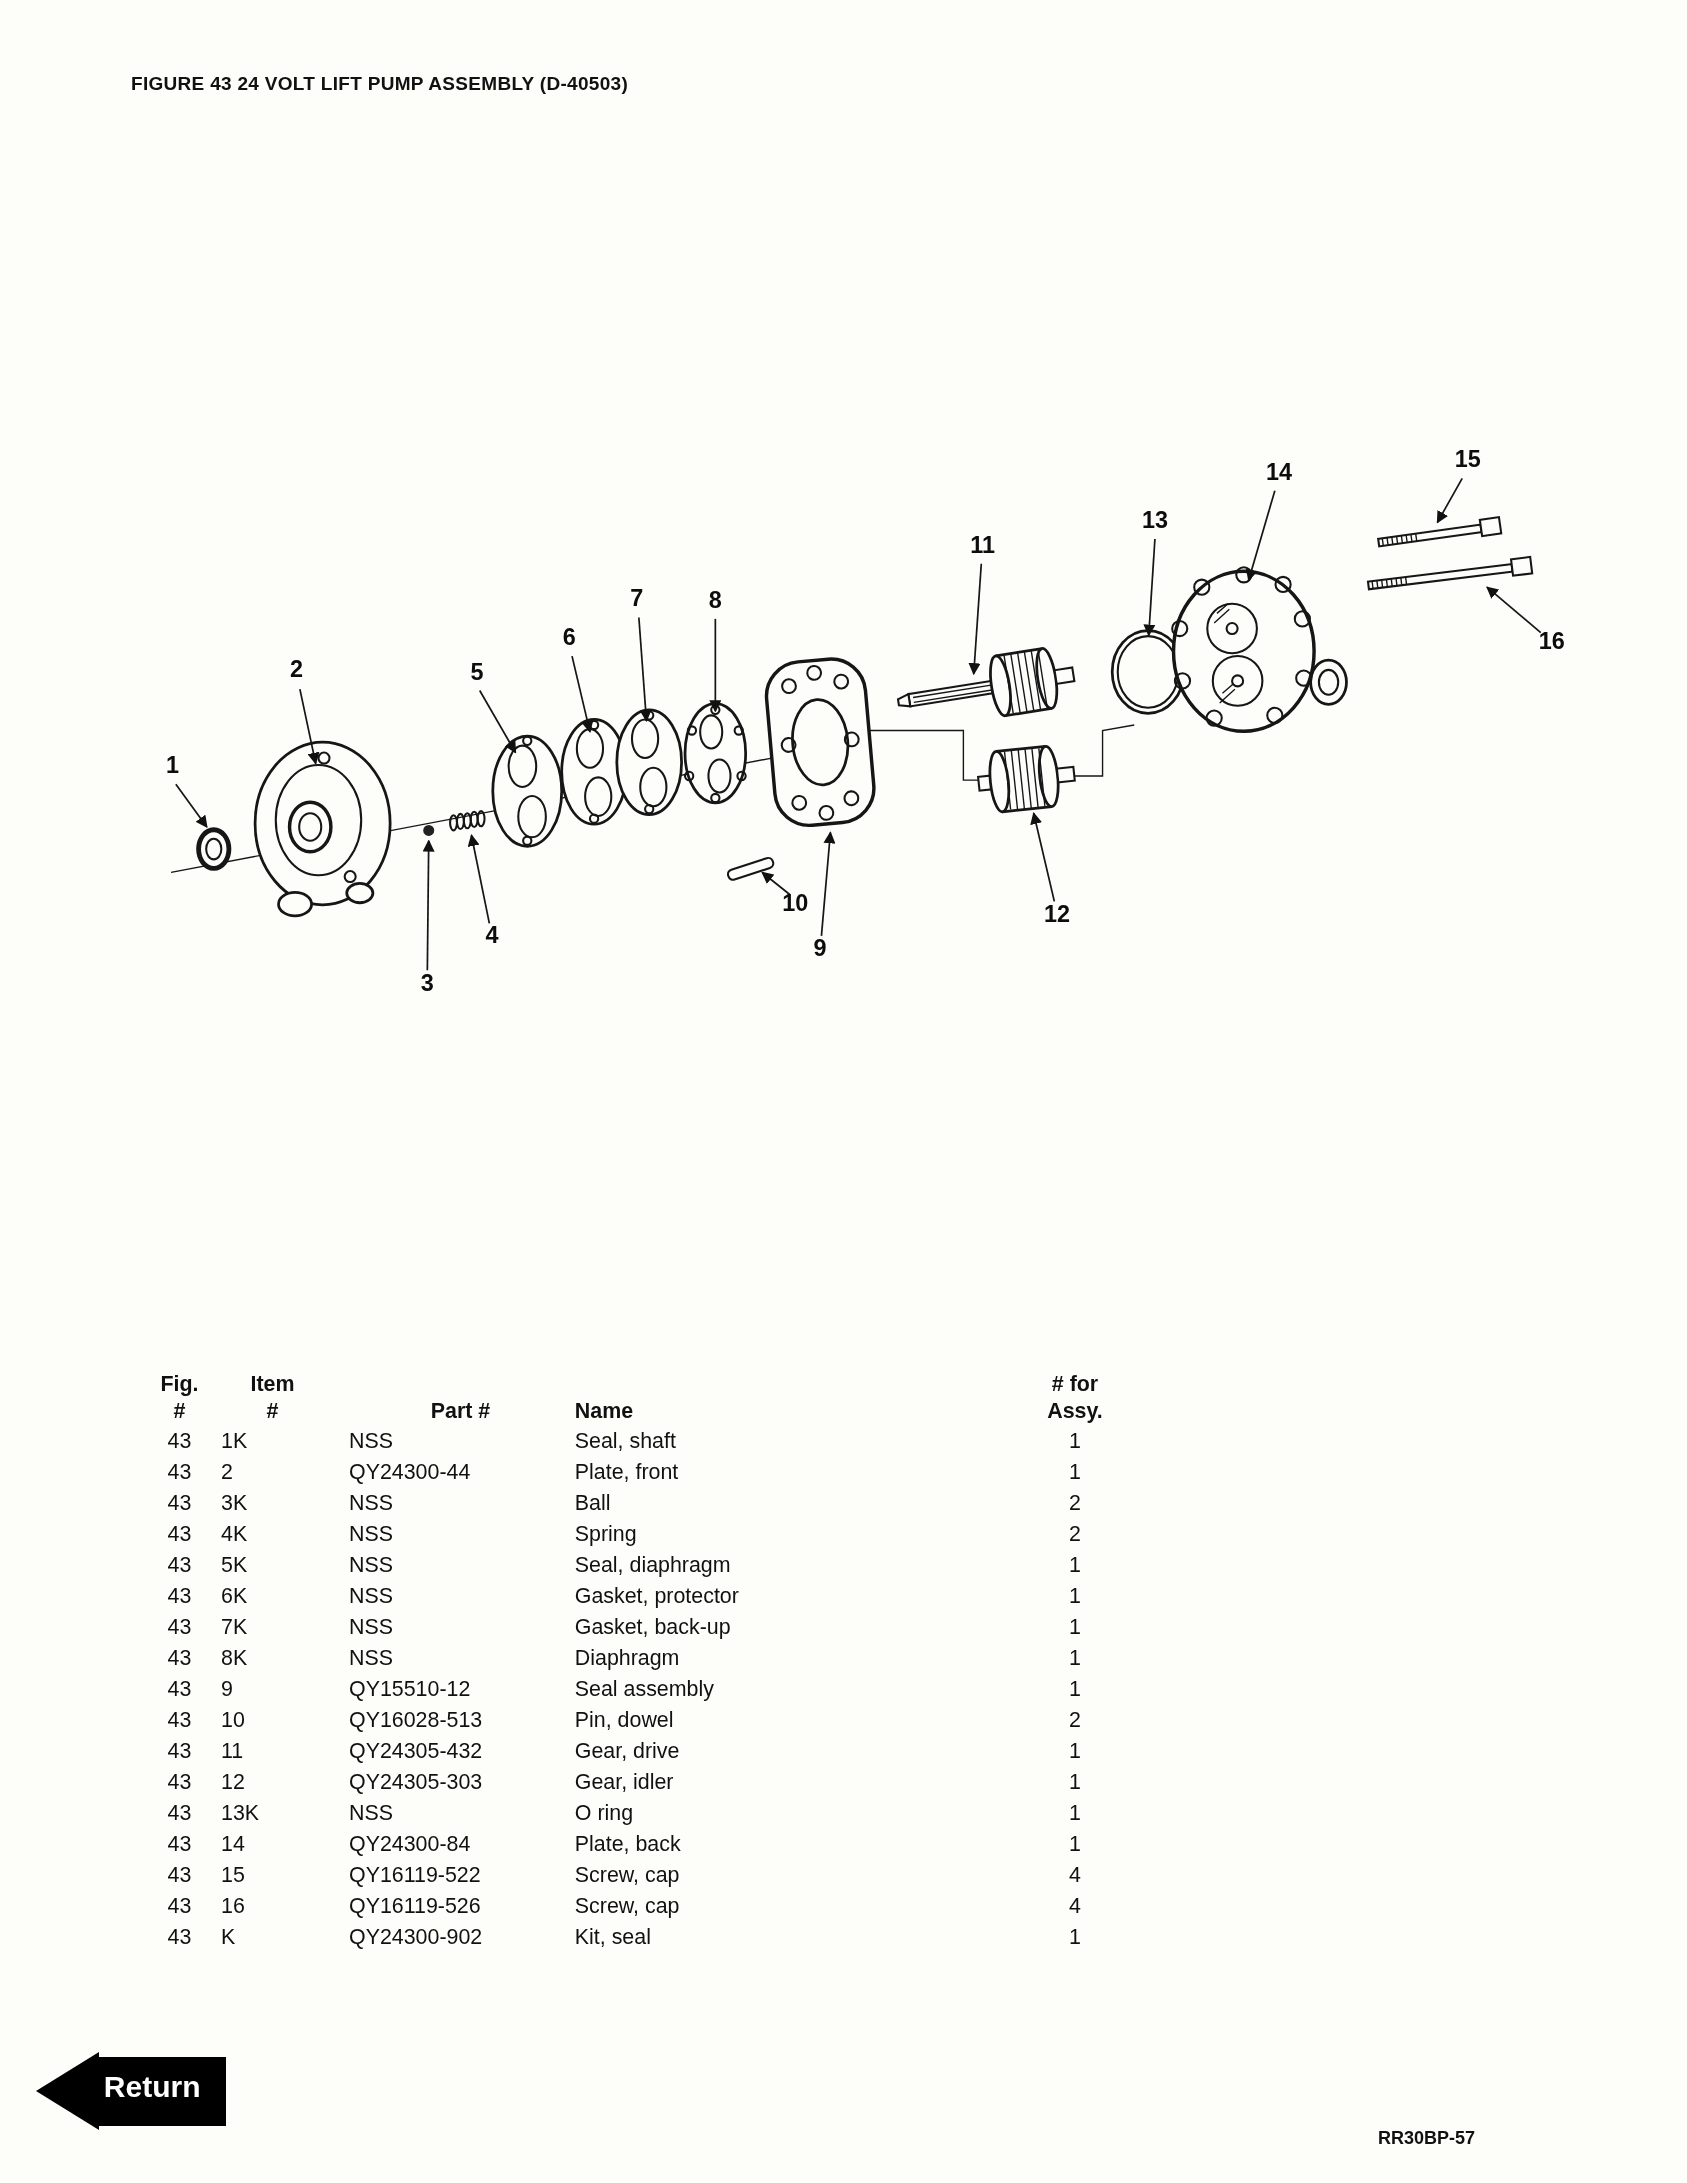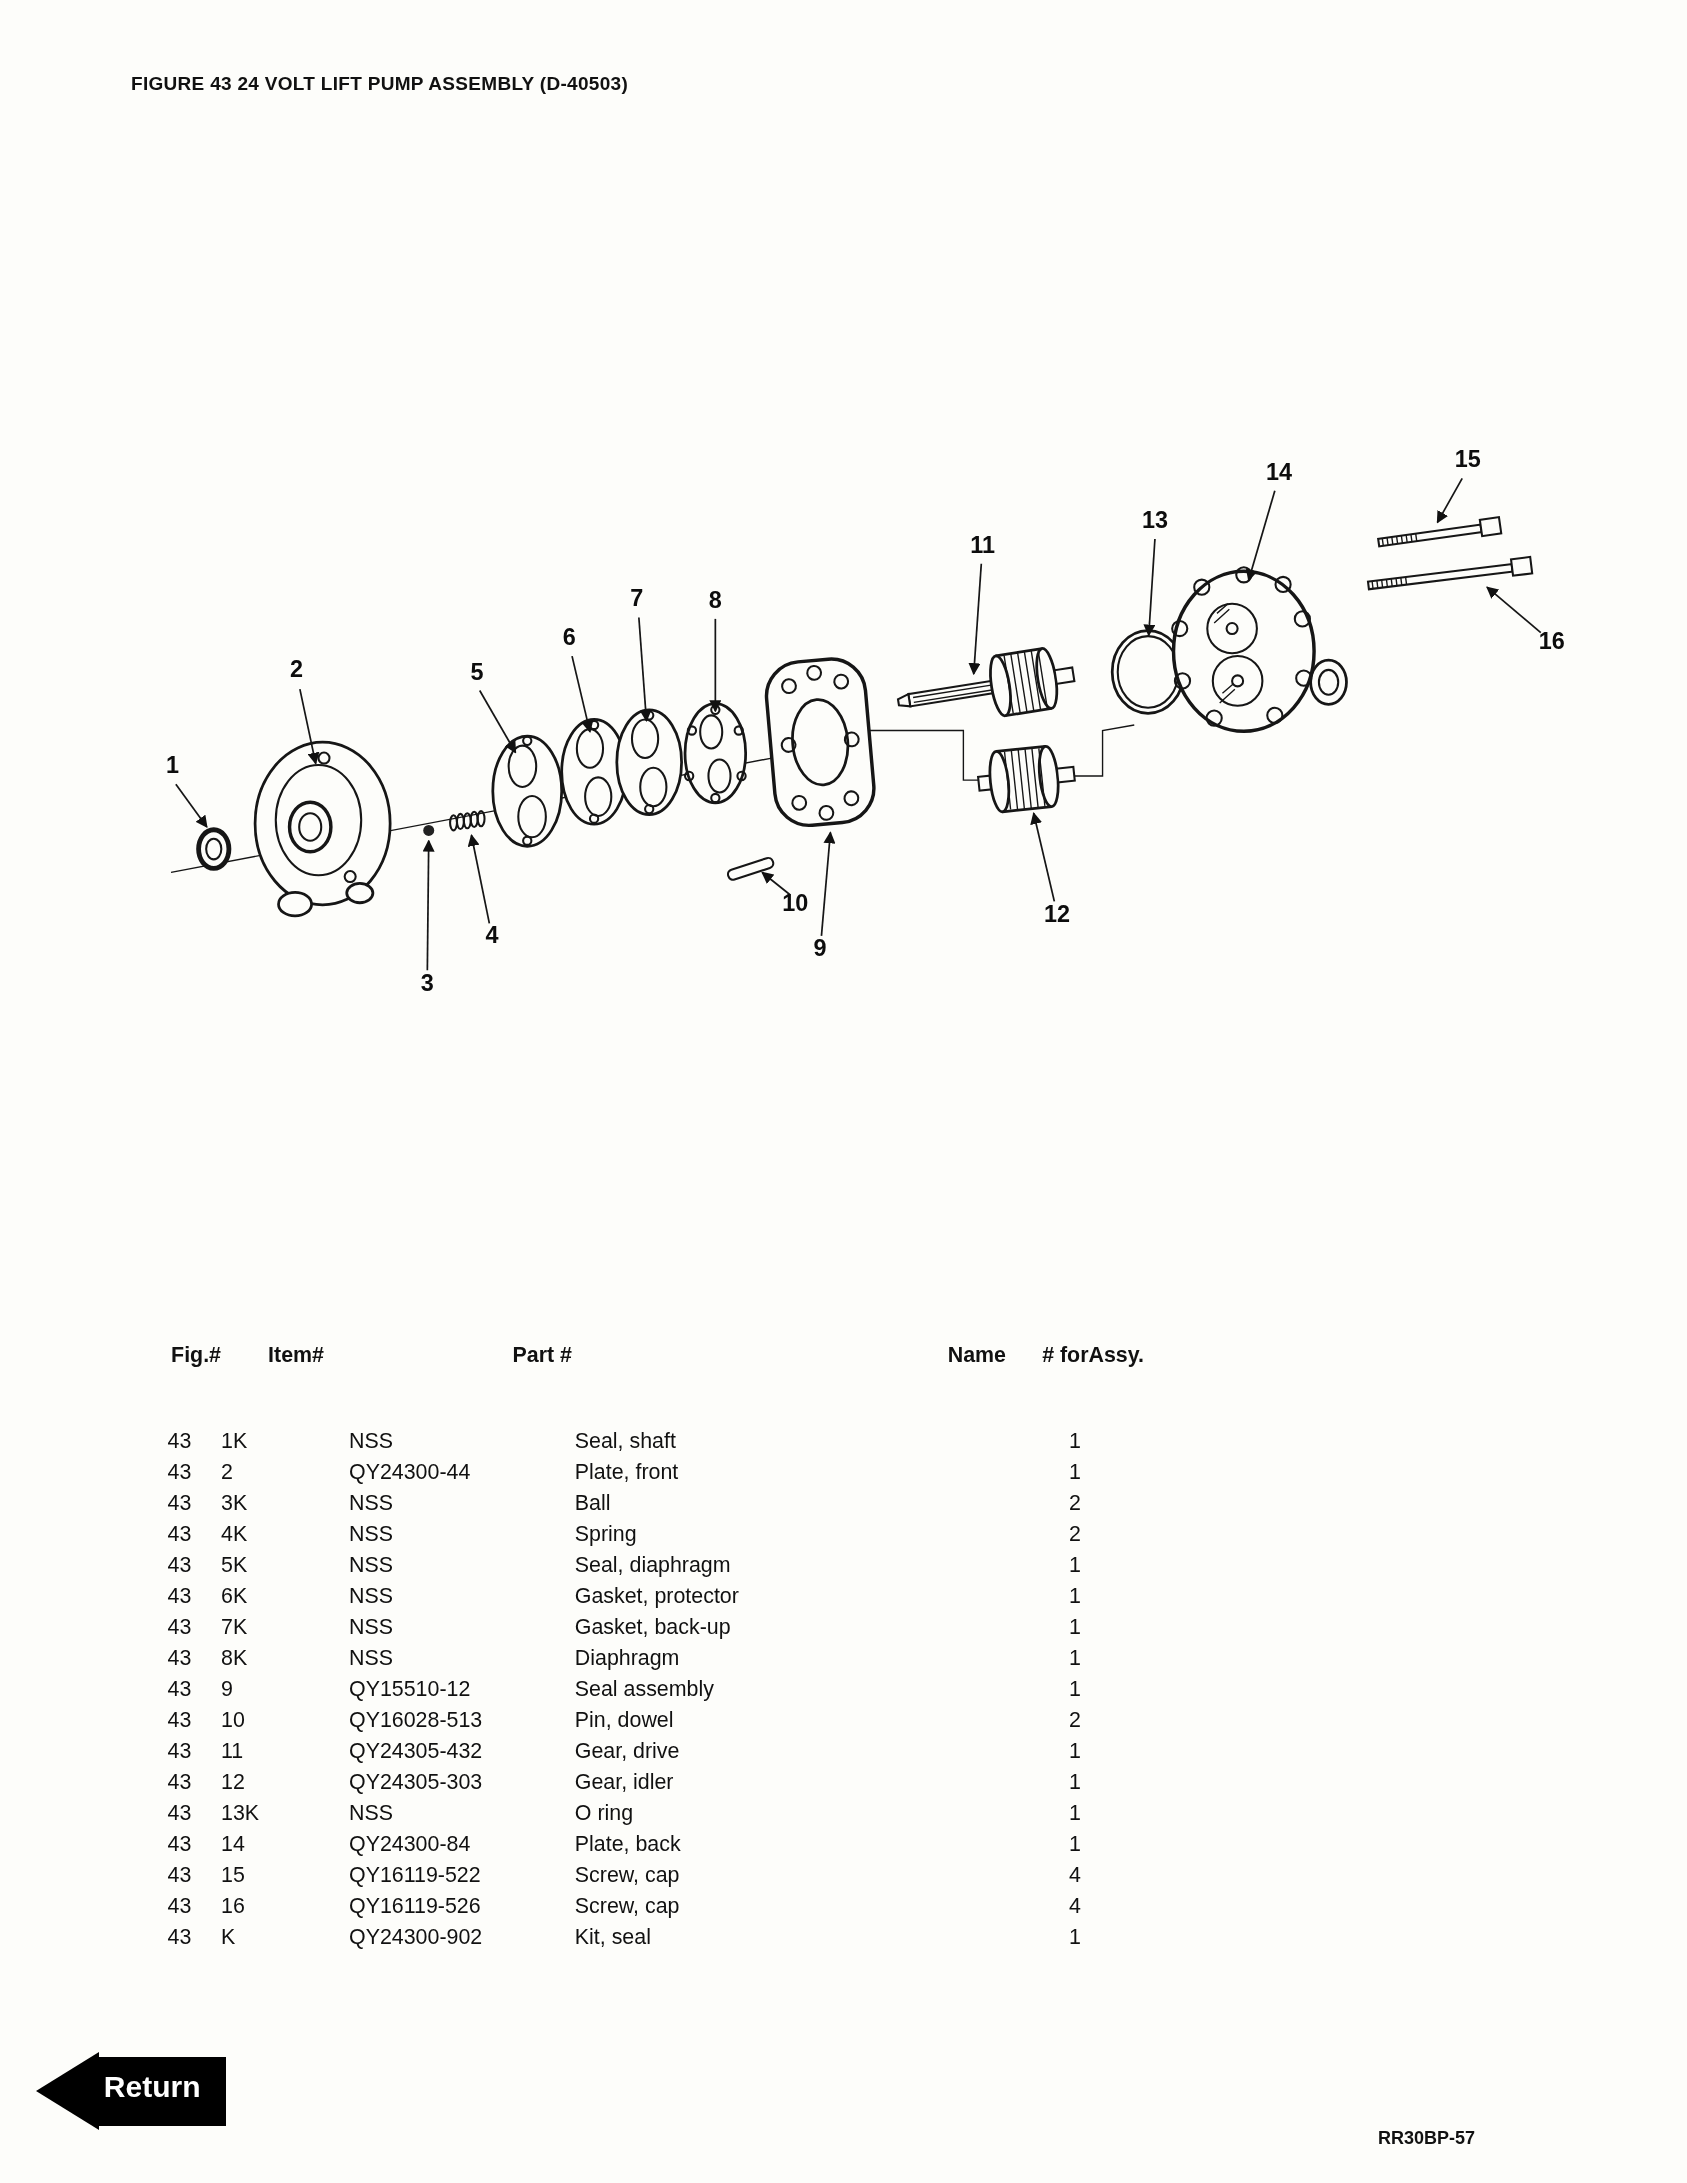--- a/index.html
+++ b/index.html
@@ -30,23 +30,23 @@
   
   .parts-table {
     position:absolute; left:138px; top:1342px; width:1006px;
     font-size:21.4px;
   }
   .t-header, .t-row {
     display:grid;
     grid-template-columns:83px 103px 248px 434px 138px;
   }
   .t-header { height:84px; font-weight:bold; }
-  .h-cell { display:flex; flex-direction:row; justify-content:flex-end; line-height:27.6px; }
+  .h-cell { display:flex; flex-direction:column; justify-content:flex-end; line-height:27.6px; }
   .h-center { text-align:center; }
-  .h-part { padding-left:25px; }
+  .h-part { padding-left:25px;align-items:center; }
   .h-name { padding-left:2.8px; }
   .t-row { height:31px; line-height:31px; }
   .t-cell { overflow:hidden; white-space:nowrap; }
   .c-fig  { text-align:center; }
   .c-item { text-align:left; padding-right:12.4px; }
   .c-part { padding-left:25px; }
   .c-name { padding-left:2.8px; }
   .c-qty  { text-align:center; }
   
   .return-btn {

